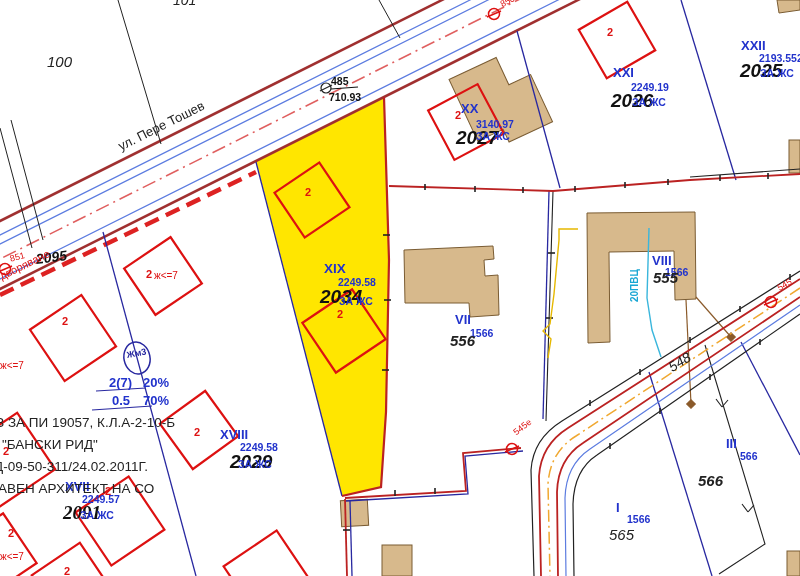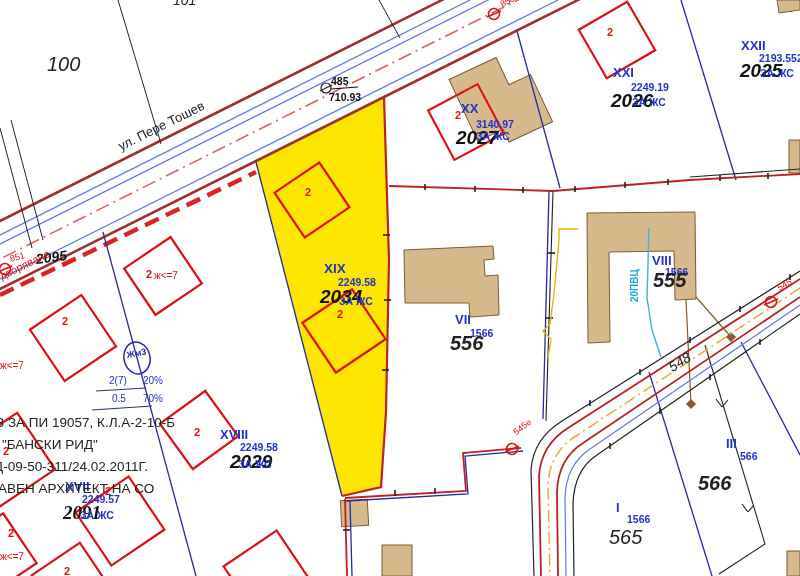--- a/index.html
+++ b/index.html
@@ -3,25 +3,25 @@
 <meta charset="utf-8">
 <style>
   html,body{margin:0;padding:0;background:#e8e8e8;}
   .map{position:relative;width:800px;height:576px;background:#ffffff;overflow:hidden;
        font-family:"Liberation Sans",sans-serif;}
   .map svg{position:absolute;left:0;top:0;}
   .lbl{position:absolute;white-space:nowrap;line-height:1;transform-origin:0 0;}
   .blue-roman{color:#2233cc;font-weight:bold;font-size:13px;}
   .blue-sm{color:#2233cc;font-weight:bold;font-size:10.5px;}
   .black-num{color:#111;font-weight:bold;font-style:italic;font-size:19px;}
-  .black-it{color:#222;font-style:italic;font-size:20px;}
+  .black-it{color:#222;font-style:italic;font-size:15px;}
   .red-t{color:#dd1111;}
   .floors{color:#dd1111;font-weight:bold;font-size:11px;}
   .note{color:#222;font-size:13.5px;}
-  .tblc{color:#2233cc;font-weight:normal;font-size:10px;}
+  .tblc{color:#2233cc;font-weight:bold;font-size:13px;}
   .cyan-t{color:#1aa7d4;font-weight:bold;font-size:10px;}
 </style>
 </head>
 <body>
 
 <div class="map">
 
 <svg width="800" height="576" viewBox="0 0 800 576">
 
   <polygon points="256,161 384,97 389,260 386,412 381,487 342,496" fill="#ffe600"></polygon>

